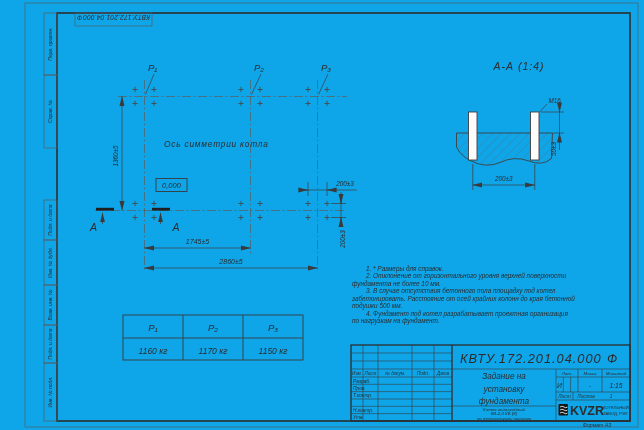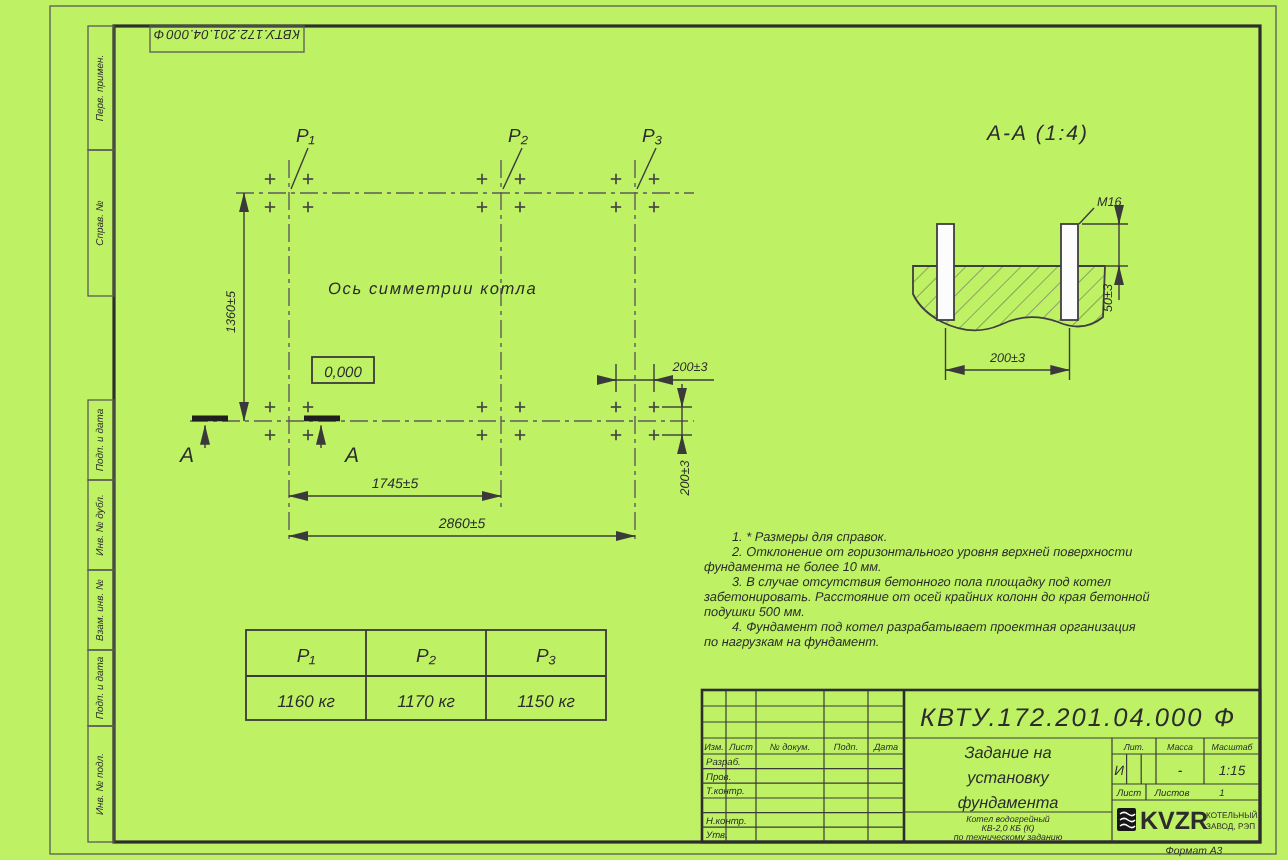--- a/index.html
+++ b/index.html
@@ -1,16 +1,16 @@
 <!DOCTYPE html>
 <html><head>
 <meta charset="utf-8">
 <style>
   html,body{margin:0;padding:0;background:#ffffff;}
-  .stage{position:relative;width:644px;height:430px;background:#bef264;overflow:hidden;}
+  .stage{position:relative;width:644px;height:430px;background:#0ea5e9;overflow:hidden;}
   svg{position:absolute;left:0;top:0;}
   text{font-family:"Liberation Sans","DejaVu Sans",sans-serif;font-style:italic;fill:#2c2c2c;}
   .tn{font-style:normal;}
   .thin{stroke:#5a5a5a;stroke-width:0.65;fill:none;}
   .med{stroke:#3a3a3a;stroke-width:0.9;fill:none;}
   .thick{stroke:#2d2d2d;stroke-width:1.6;fill:none;}
   .tb{stroke:#3a3a3a;stroke-width:0.6;fill:none;}
   .tbx{stroke:#2d2d2d;stroke-width:1.3;fill:none;}
   .axis{stroke:#5c5c5c;stroke-width:0.7;stroke-dasharray:9 2.5 2 2.5;fill:none;}
   .dim{stroke:#3c3c3c;stroke-width:0.7;fill:none;}

